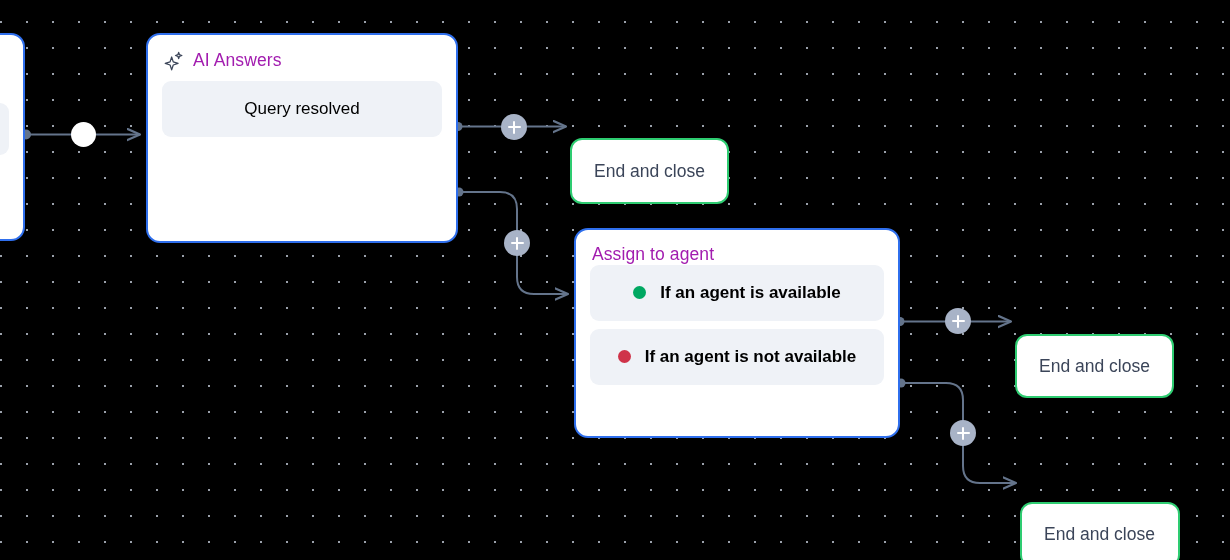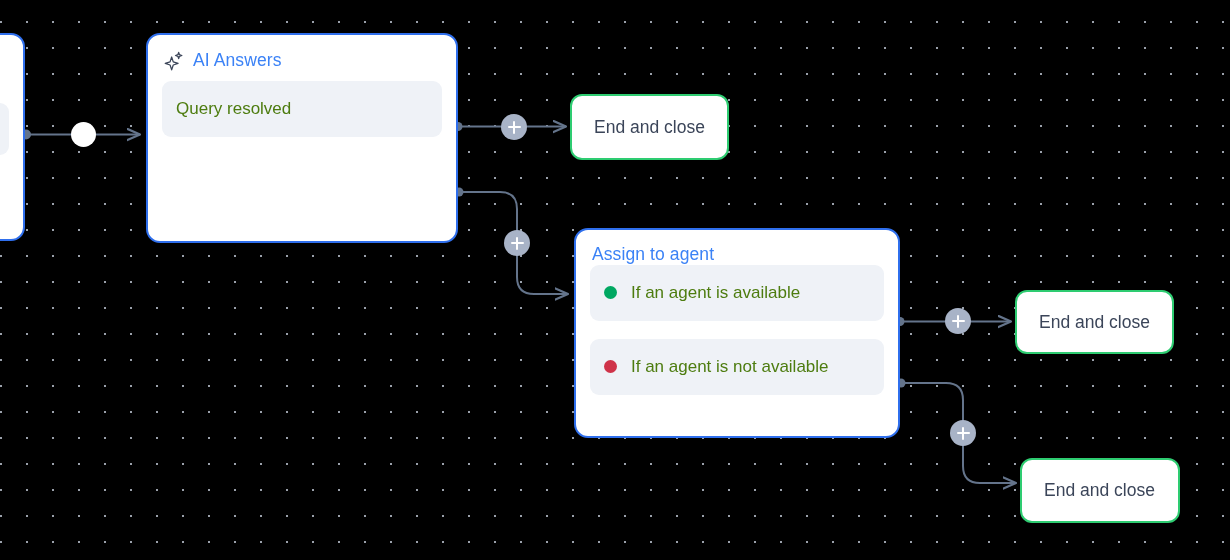--- a/index.html
+++ b/index.html
@@ -35,37 +35,38 @@
     border: 2px solid #2f6fed;
     border-radius: 14px;
     box-sizing: border-box;
     padding: 12px 14px 14px 14px;
   }
   .card-title {
     display: flex;
     align-items: center;
     gap: 9px;
     font-size: 17.5px;
-    color: #3b82f6;
+    color: #a21caf;
     letter-spacing: 0.1px;
     padding: 4px 2px 10px 2px;
   }
   .card-title .label { line-height: 1; }
 
   .row {
     background: #eff2f7;
     border-radius: 9px;
     height: 54px;
     display: flex;
     align-items: center;
     padding: 0 14px;
     margin-bottom: 10px;
     box-sizing: border-box;
     font-size: 17px;
-    color: #4d7c0f;
+    color: #000000;
+    justify-content: center;
   }
   .row:last-child { margin-bottom: 0; }
   .row .dot {
     width: 13px; height: 13px;
     border-radius: 50%;
     margin-right: 14px;
     flex: none;
   }
 
   
@@ -74,21 +75,21 @@
     width: 312px; height: 210px;
   }
   #card-ai .row { height: 56px; margin-bottom: 11px; }
 
   
   #card-assign {
     left: 574px; top: 228px;
     width: 326px; height: 210px;
   }
   #card-assign .card-title { font-size: 17.5px; padding-bottom: 1px; }
-  #card-assign .row { height: 56px; margin-bottom: 18px; }
+  #card-assign .row { height: 56px; margin-bottom: 8px; font-weight: bold; }
 
   
   #card-partial {
     left: -140px; top: 33px;
     width: 165px; height: 208px;
     padding: 12px 14px;
   }
   #card-partial .row { height: 52px; margin-top: 56px; }
 
   
@@ -96,20 +97,21 @@
     position: absolute;
     background: #ffffff;
     border: 2px solid #2ecc71;
     border-radius: 12px;
     box-sizing: border-box;
     display: flex;
     align-items: center;
     padding-left: 22px;
     font-size: 17.5px;
     color: #3b4559;
+    margin-top: 44px;
   }
   #term-1 { left: 570px; top: 94px;  width: 159px; height: 66px; }
   #term-2 { left: 1015px; top: 290px; width: 159px; height: 64px; }
   #term-3 { left: 1020px; top: 458px; width: 160px; height: 65px; }
 
   
   .plus-btn {
     position: absolute;
     width: 26px; height: 26px;
     border-radius: 50%;

